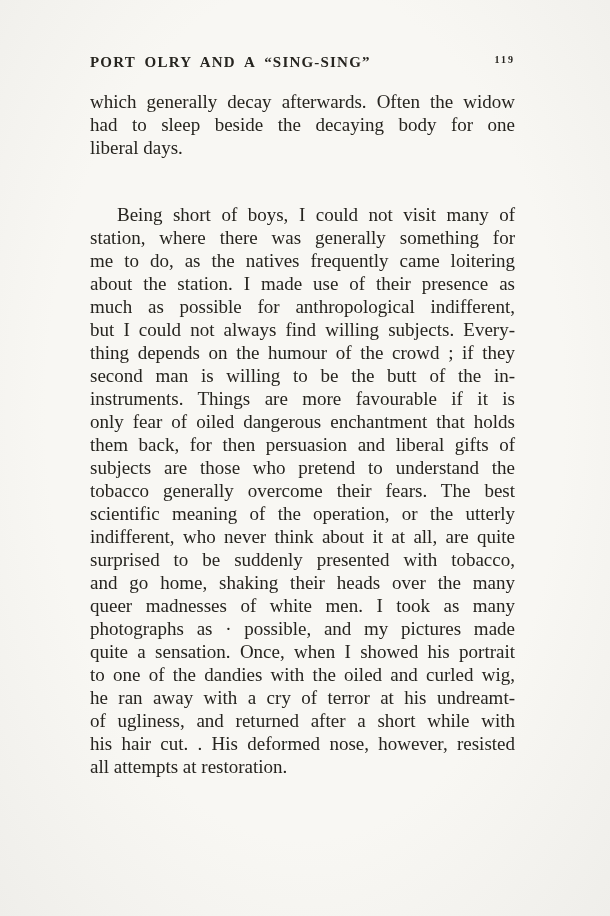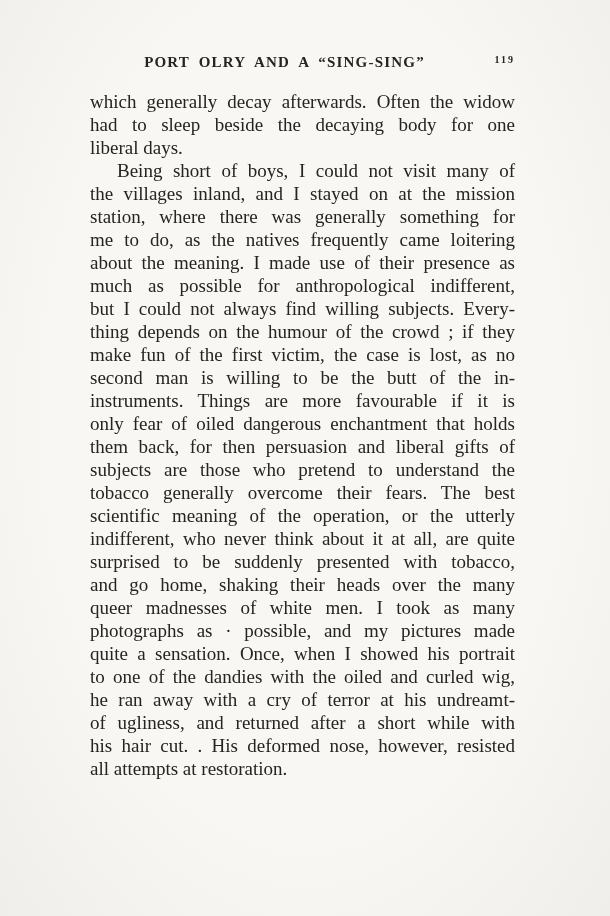--- a/index.html
+++ b/index.html
@@ -27,21 +27,20 @@
     width: 425px;
     height: 20px;
     font-size: 15px;
     font-weight: bold;
     letter-spacing: 1.2px;
     word-spacing: 4px;
     white-space: nowrap;
   }
   .header-title {
     display: block;
-    text-align: center;
     padding-right: 36px; 
   }
   .page-number {
     position: absolute;
     right: 0;
     top: 0;
     font-weight: bold;
     letter-spacing: 2px;
     font-size: 10px;
   }
@@ -57,43 +56,42 @@
     text-align: justify;
     text-align-last: justify;
     height: 23px;
     white-space: normal;
   }
   .line.last {
     text-align-last: left;
   }
   .line.indent {
     text-indent: 27px;
+    margin-top: 44px;
   }
 </style>
 </head>
 <body>
 
 <div class="scan-page">
   <div class="running-header">
     <span class="header-title">PORT OLRY AND A “SING-SING”</span>
     <span class="page-number">119</span>
   </div>
   <div class="text-block">
       <div class="line">which generally decay afterwards.  Often the widow</div>
       <div class="line">had to sleep beside the decaying body for one</div>
       <div class="line last">liberal days.</div>
       <div class="line indent">Being short of boys, I could not visit many of</div>
-      <div class="line">the villages inland, and I stayed on at the mission</div>
       <div class="line">station, where there was generally something for</div>
       <div class="line">me to do, as the natives frequently came loitering</div>
-      <div class="line">about the meaning.  I made use of their presence as</div>
+      <div class="line">about the station.  I made use of their presence as</div>
       <div class="line">much as possible for anthropological indifferent,</div>
       <div class="line">but I could not always find willing subjects.  Every-</div>
       <div class="line">thing depends on the humour of the crowd ; if they</div>
-      <div class="line">make fun of the first victim, the case is lost, as no</div>
       <div class="line">second man is willing to be the butt of the in-</div>
       <div class="line">instruments.  Things are more favourable if it is</div>
       <div class="line">only fear of oiled dangerous enchantment that holds</div>
       <div class="line">them back, for then persuasion and liberal gifts of</div>
       <div class="line">subjects are those who pretend to understand the</div>
       <div class="line">tobacco generally overcome their fears.  The best</div>
       <div class="line">scientific meaning of the operation, or the utterly</div>
       <div class="line">indifferent, who never think about it at all, are quite</div>
       <div class="line">surprised to be suddenly presented with tobacco,</div>
       <div class="line">and go home, shaking their heads over the many</div>

